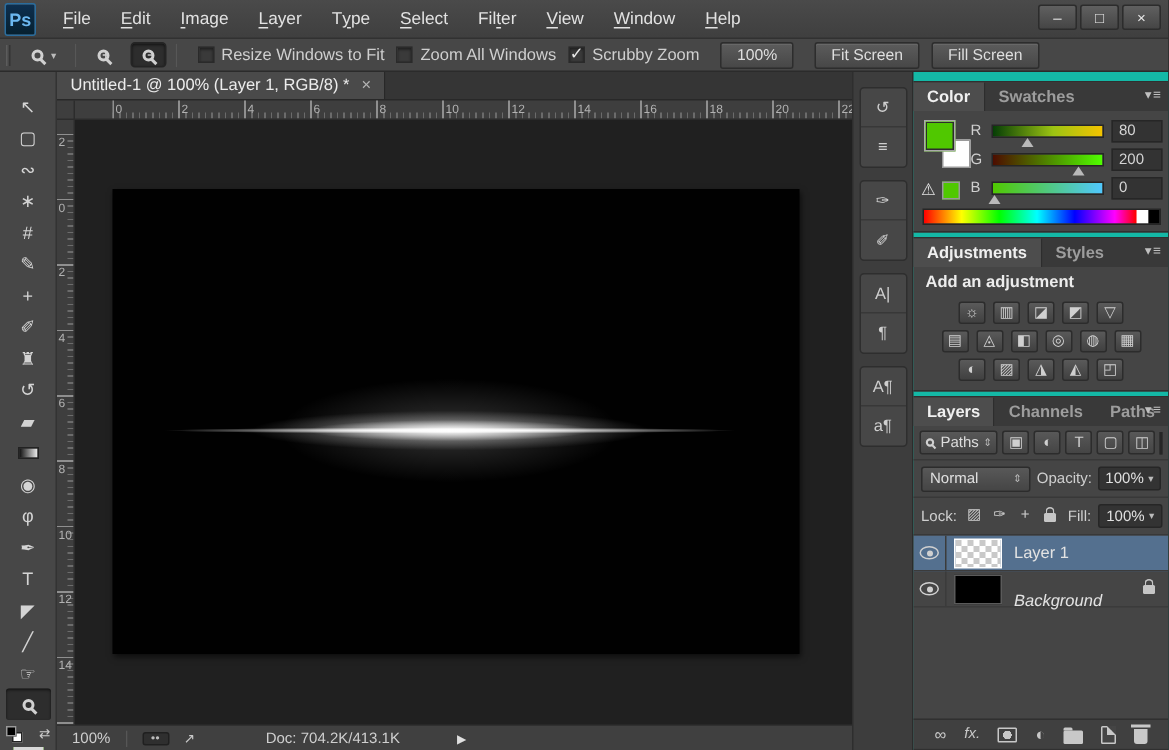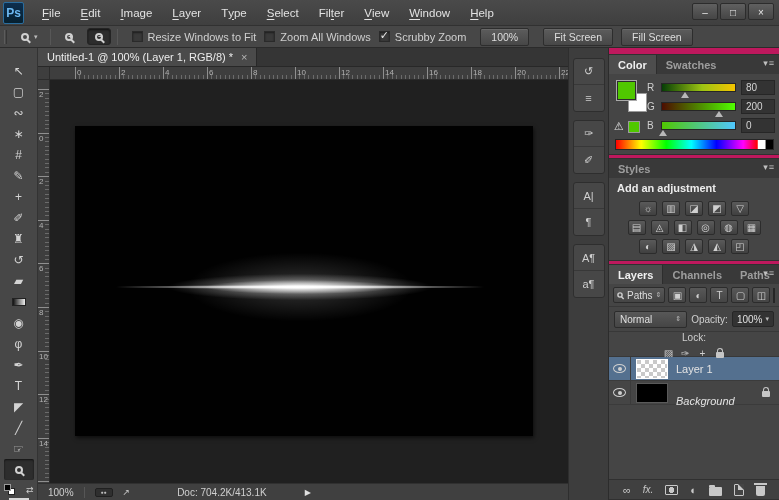--- a/index.html
+++ b/index.html
@@ -78,21 +78,21 @@
   .sb-doc{margin-left:36px;text-align:center;}
   .sb-arrow{margin-left:28px;font-size:8px;color:#e0e0e0;}
 
   
   .dock{position:absolute;left:568px;top:48px;width:40px;height:452px;background:#3d3d3d;border-left:1px solid #2e2e2e;display:flex;flex-direction:column;align-items:center;padding-top:10px;gap:8px;}
   .dock-group{width:32px;background:#474747;border:1px solid #2e2e2e;border-radius:3px;overflow:hidden;}
   .dock-btn{width:100%;height:26px;display:flex;align-items:center;justify-content:center;color:#cfcfcf;font-size:11px;border-bottom:1px solid #383838;}
   .dock-btn:last-child{border-bottom:none;}
 
   
-  .panels{position:absolute;left:608px;top:48px;width:171px;height:452px;background:#be185d;border-left:1px solid #2c2c2c;display:flex;flex-direction:column;padding-top:6px;gap:3px;}
+  .panels{position:absolute;left:608px;top:48px;width:171px;height:452px;background:#14b8a6;border-left:1px solid #2c2c2c;display:flex;flex-direction:column;padding-top:6px;gap:3px;}
   .psection{background:#454545;border:1px solid #303030;border-left:none;border-right:none;}
   .ptabs{height:19px;background:#393939;display:flex;align-items:stretch;position:relative;}
   .ptab{padding:0 9px;display:flex;align-items:center;color:#9d9d9d;font-size:11px;font-weight:bold;}
   .ptab.active{background:#4d4d4d;color:#f0f0f0;border-right:1px solid #2d2d2d;}
   .pmenu{position:absolute;right:4px;top:3px;color:#c0c0c0;font-size:9px;letter-spacing:1px;}
 
   
   .color-body{position:relative;height:80px;}
   .swatch-bg{position:absolute;left:19px;top:19px;width:19px;height:19px;background:#fff;border:1px solid #9a9a9a;}
   .swatch-fg{position:absolute;left:7px;top:6px;width:21px;height:21px;border:1px solid #aaa;box-shadow:0 0 0 1px #2c2c2c inset;}
@@ -117,21 +117,21 @@
   .layers-section{flex:1;display:flex;flex-direction:column;min-height:0;}
   .lay-filter{height:23px;display:flex;align-items:center;gap:3px;padding:0 4px;border-bottom:1px solid #383838;}
   .kind-dd{display:flex;align-items:center;gap:3px;width:56px;height:16px;background:linear-gradient(#585858,#454545);border:1px solid #2c2c2c;border-radius:2px;padding:0 3px;color:#ddd;font-size:10px;}
   .kind-dd .i-mag{transform:scale(.7);margin-left:-1px;}
   .lf-icon{width:18px;height:16px;background:linear-gradient(#585858,#454545);border:1px solid #2c2c2c;border-radius:2px;color:#d0d0d0;font-size:10px;display:flex;align-items:center;justify-content:center;}
   .lf-toggle{margin-left:auto;width:8px;height:15px;background:#333;border:1px solid #262626;}
   .lay-blend{height:25px;display:flex;align-items:center;gap:4px;padding:0 5px;border-bottom:1px solid #383838;}
   .blend-dd{display:flex;align-items:center;justify-content:space-between;width:92px;height:17px;background:linear-gradient(#585858,#454545);border:1px solid #2c2c2c;border-radius:2px;padding:0 5px;color:#e0e0e0;font-size:10px;}
   .small-label{color:#cfcfcf;font-size:10px;}
   .val-chip{display:flex;align-items:center;gap:3px;height:16px;background:#333;border:1px solid #262626;border-radius:2px;padding:0 4px;color:#e0e0e0;font-size:10px;}
-  .lay-lock{height:25px;display:flex;align-items:center;gap:5px;padding:0 5px;border-bottom:1px solid #383838;flex-direction:column;}
+  .lay-lock{height:25px;display:flex;align-items:center;gap:5px;padding:0 5px;border-bottom:1px solid #383838;}
   .lock-icon{color:#cfcfcf;font-size:10px;width:13px;text-align:center;}
   .i-lock{display:inline-block;width:8px;height:6px;background:#c6c6c6;border-radius:1px;position:relative;margin-top:4px;}
   .i-lock::before{content:"";position:absolute;top:-4px;left:1px;width:4px;height:4px;border:1.5px solid #c6c6c6;border-bottom:none;border-radius:3px 3px 0 0;}
   .layer-list{flex:1;background:#454545;overflow:hidden;}
   .layer-row{height:24px;display:flex;align-items:center;border-bottom:1px solid #3b3b3b;}
   .layer-row.selected{background:#54708f;}
   .eye-cell{width:22px;align-self:stretch;display:flex;align-items:center;justify-content:center;border-right:1px solid #3b3b3b;}
   .i-eye{width:13px;height:9px;border:1px solid #d0d0d0;border-radius:50%;position:relative;}
   .i-eye::after{content:"";position:absolute;left:3.5px;top:1.5px;width:4px;height:4px;background:#d0d0d0;border-radius:50%;}
   .thumb{width:32px;height:20px;margin-left:5px;border:1px solid #222;}
@@ -396,20 +396,21 @@
               </div>
               <div class="ch-val">0</div>
             </div>
           </div>
         <div class="spectrum"></div>
       </div>
     </div>
 
     <div class="psection">
       <div class="ptabs">
+        <div class="ptab active">Adjustments</div>
         <div class="ptab">Styles</div>
         <div class="pmenu">▾≡</div>
       </div>
       <div class="adj-heading">Add an adjustment</div>
       <div class="adj-rows" id="adj-rows">
           <div class="adj-row">
             <div class="adj-icon">☼</div>
             <div class="adj-icon">▥</div>
             <div class="adj-icon">◪</div>
             <div class="adj-icon">◩</div>

